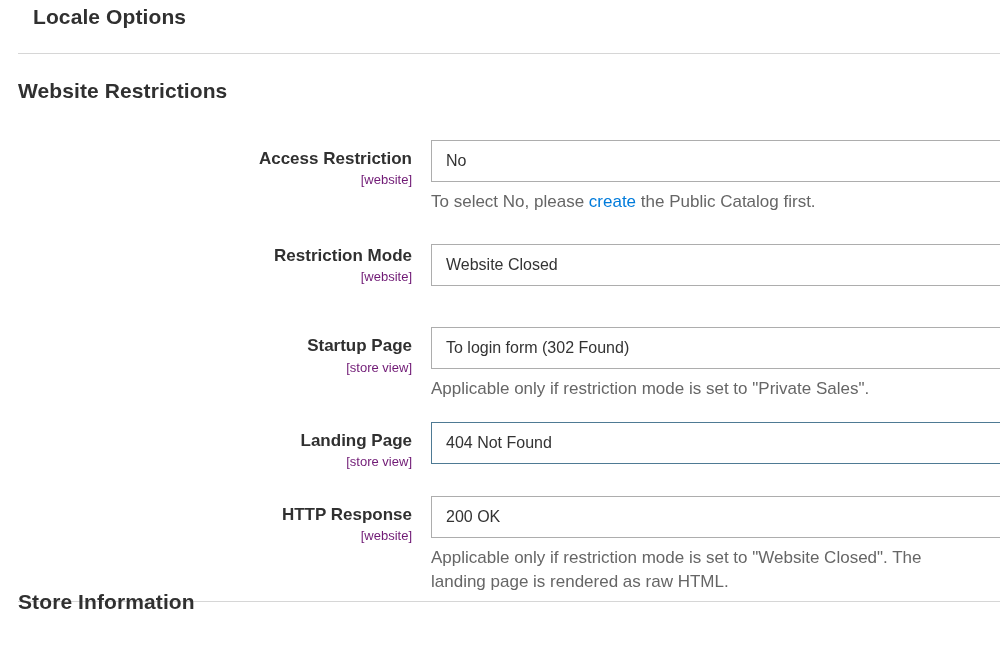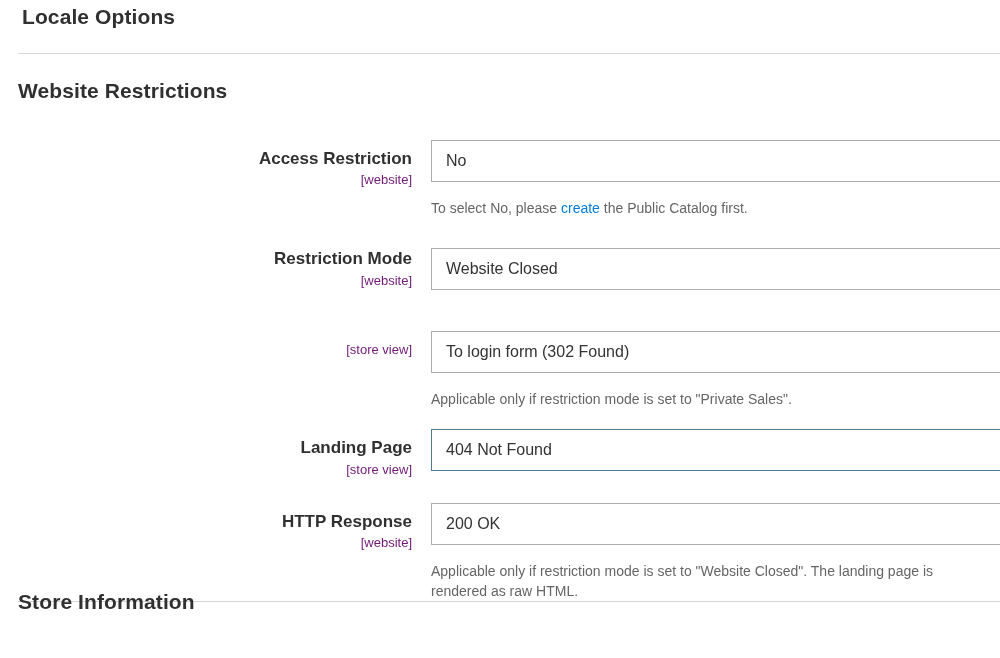--- a/index.html
+++ b/index.html
@@ -26,21 +26,21 @@
     font-size: 21px;
     font-weight: bold;
     color: #303030;
     letter-spacing: 0.1px;
     padding-left: 18px;
   }
 
   .heading-locale {
     position: absolute;
     top: 5px;
-    left: 4px;
+    left: 15px;
   }
 
   .heading-website {
     position: absolute;
     top: 79px;
     left: 0;
   }
 
   .heading-store {
     position: absolute;
@@ -151,22 +151,22 @@
     width: 0;
     height: 0;
     border-left: 5px solid transparent;
     border-right: 5px solid transparent;
     border-top: 6px solid #41362f;
   }
 
   
   .hint {
     width: 530px;
-    margin-top: 16px;
-    font-size: 14px;
+    margin-top: 8px;
+    font-size: 17px;
     line-height: 1.45;
     color: #666666;
   }
 
   .hint a {
     color: #007bdb;
     text-decoration: none;
   }
 
   
@@ -215,20 +215,21 @@
           <span class="select-value">Website Closed</span>
           <span class="select-arrow">
             <span class="arrow-glyph"></span>
           </span>
         </div>
       </div>
     </div>
 
     <div class="field-row row-startup">
       <div class="label-col">
+        <span class="field-label">Startup Page</span>
         <span class="field-scope">[store view]</span>
       </div>
       <div class="control-col">
         <div class="select">
           <span class="select-value">To login form (302 Found)</span>
           <span class="select-arrow">
             <span class="arrow-glyph"></span>
           </span>
         </div>
         <div class="hint">Applicable only if restriction mode is set to "Private Sales".</div>

